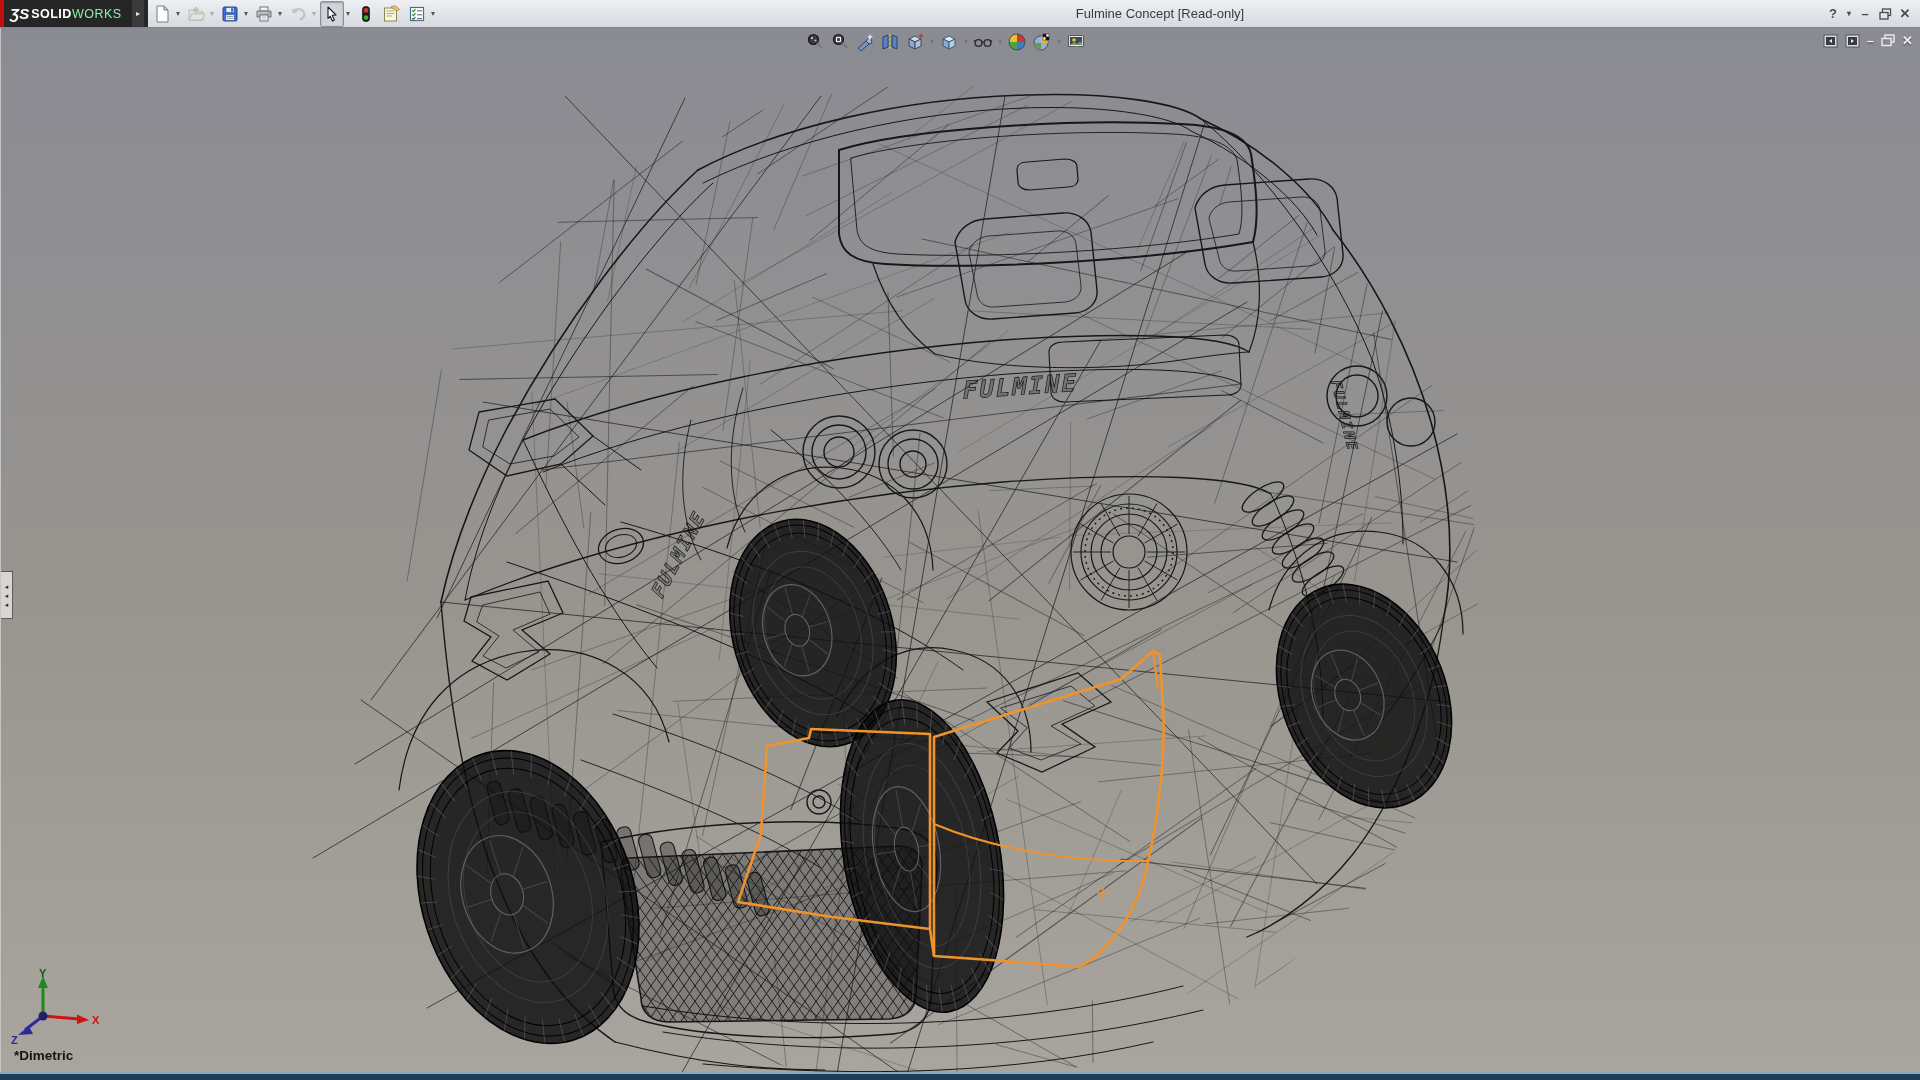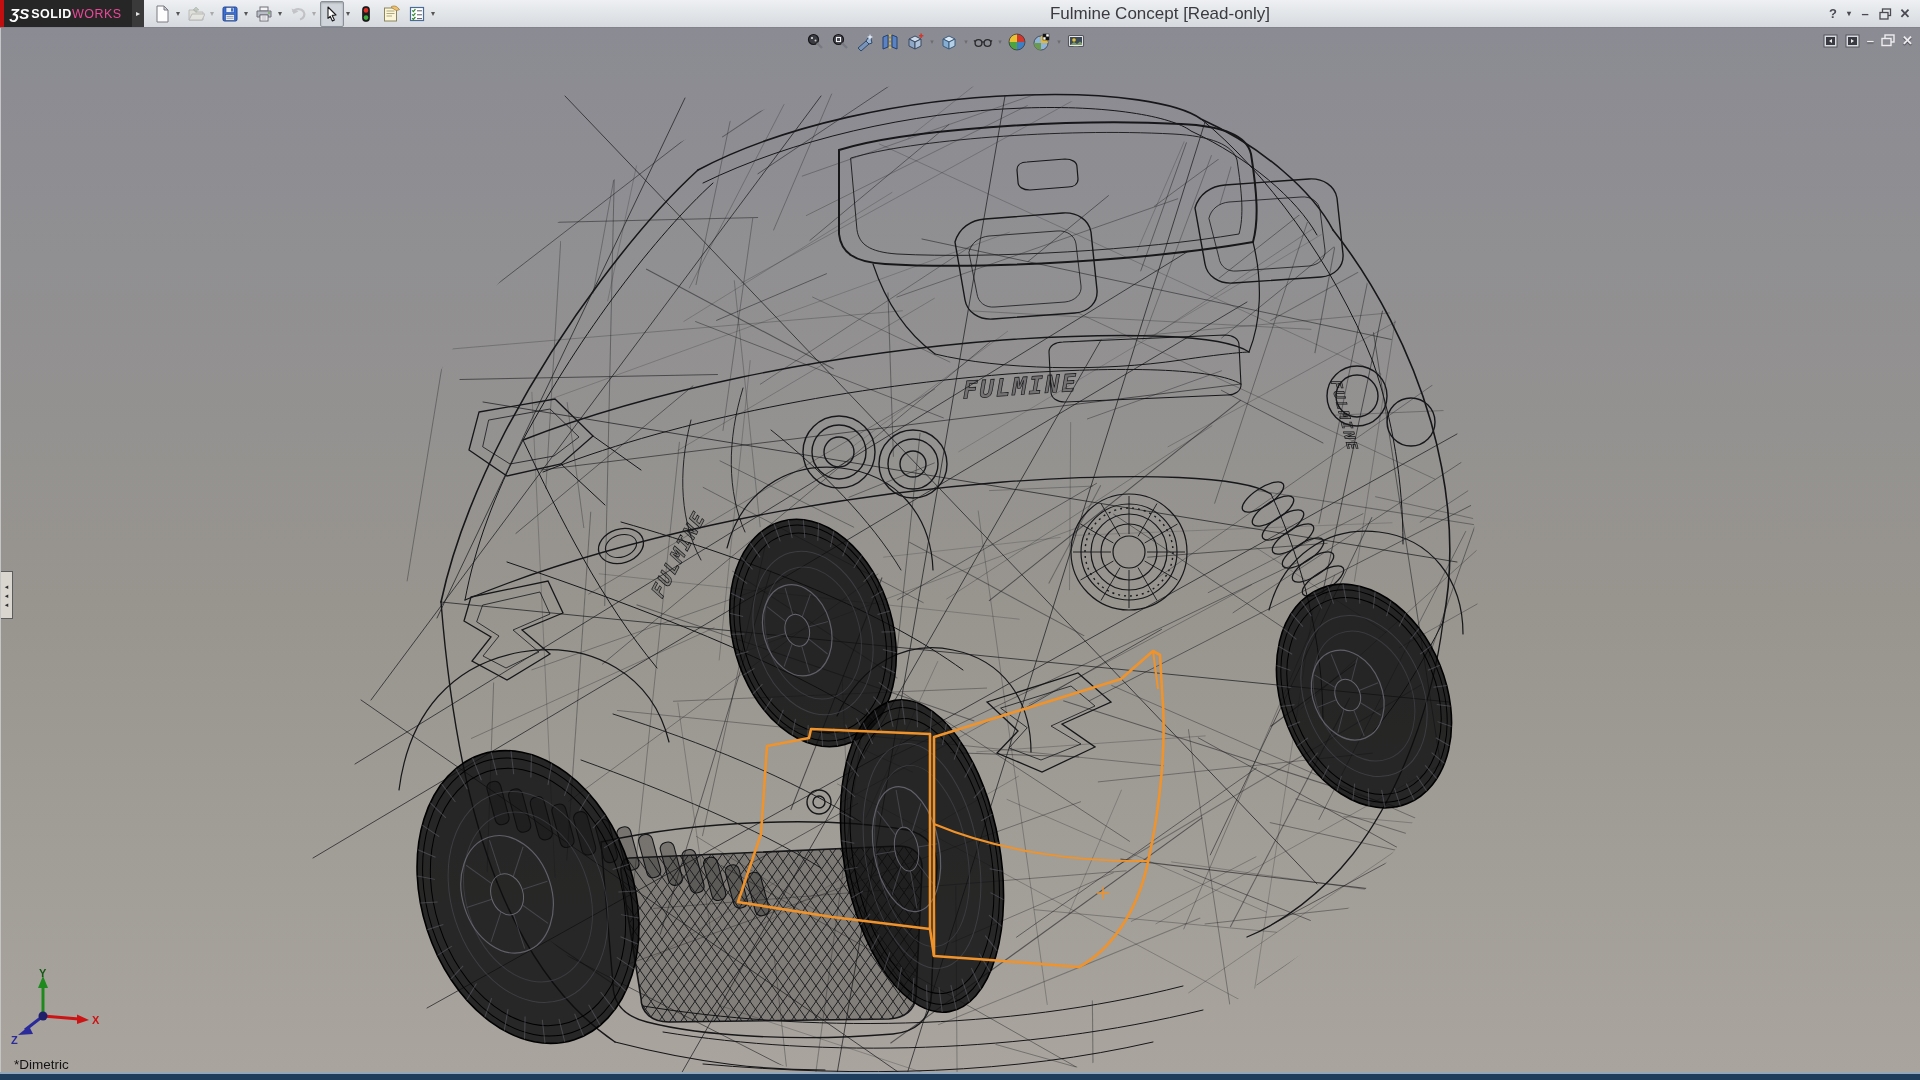--- a/index.html
+++ b/index.html
@@ -2,37 +2,37 @@
 <html><head>
 <meta charset="utf-8">
 <style>
   html,body{margin:0;padding:0;}
   body{width:1920px;height:1080px;overflow:hidden;position:relative;
        font-family:"Liberation Sans",sans-serif;background:#9a968f;}
 
   
   #titlebar{position:absolute;left:0;top:0;width:1920px;height:27px;
     background:linear-gradient(#eef0f3,#d6dade);border-bottom:1px solid #83838c;}
-  #logo{position:absolute;left:0;top:0;width:132px;height:27px;background:#262626;
+  #logo{position:absolute;left:0;top:0;width:148px;height:27px;background:#262626;
         display:flex;align-items:center;}
   #logo .redstrip{position:absolute;left:0;top:0;width:4px;height:27px;background:#c30f0f;}
   #logo .glyph{color:#fff;font-style:italic;font-weight:bold;font-size:15px;margin-left:10px;}
   #logo .b{color:#fff;font-weight:bold;font-size:12.5px;letter-spacing:.5px;margin-left:2px;}
-  #logo .l{color:#ec4899;font-weight:normal;font-size:12.5px;letter-spacing:.5px;}
+  #logo .l{color:#86efac;font-weight:normal;font-size:12.5px;letter-spacing:.5px;}
   #menu-expand{position:absolute;left:132px;top:0;width:12px;height:27px;background:#3a3a3a;
     color:#e8e8e8;font-size:8px;display:flex;align-items:center;justify-content:center;}
   #main-toolbar{position:absolute;left:150px;top:0;height:27px;display:flex;align-items:center;gap:1px;}
   .tbtn{height:24px;display:flex;align-items:center;padding:0 2px;border:1px solid transparent;border-radius:2px;}
   .tbtn svg{display:block;}
   .tbtn.disabled{opacity:.45;filter:grayscale(.7);}
   .tbtn.active{background:#cfd5db;border-color:#8a9097;box-shadow:inset 0 1px 2px rgba(0,0,0,.25);}
   .dd{font-size:8px;color:#555;padding:0 3px 0 1px;}
   .dd.disabled{color:#aaa;}
   #window-title{position:absolute;left:1160px;top:0;height:27px;transform:translateX(-50%);
-    display:flex;align-items:center;font-size:17px;color:#3a3a40;white-space:nowrap;}
+    display:flex;align-items:center;font-size:13px;color:#3a3a40;white-space:nowrap;}
   #win-controls{position:absolute;right:6px;top:0;height:27px;display:flex;align-items:center;gap:2px;color:#4a4a52;}
   .winbtn{min-width:18px;height:20px;display:flex;align-items:center;justify-content:center;
           font-size:13px;font-weight:bold;color:#4a4a52;}
   .winbtn.small{font-size:8px;min-width:10px;}
 
   
   #viewport{position:absolute;left:0;top:28px;width:1920px;height:1044px;
     background:linear-gradient(#8b8b93 0%,#98958f 55%,#a9a49e 100%);
     border-left:1px solid #c5c5c8;border-right:1px solid #77777e;}
   #model{position:absolute;left:0;top:0;}
@@ -47,21 +47,21 @@
   .docbtn{display:flex;align-items:center;justify-content:center;
           color:#ededf0;font-weight:bold;font-size:13px;text-shadow:0 1px 1px rgba(40,40,45,.8);}
 
   
   #left-tab{position:absolute;left:0;top:543px;width:11px;height:46px;background:#d9d6cf;
     border:1px solid #5c5c60;border-left:none;display:flex;flex-direction:column;
     align-items:center;justify-content:center;gap:2px;}
   #left-tab span{font-size:7px;line-height:7px;color:#2e2e30;}
 
   
-  #orientation-label{position:absolute;left:13px;bottom:0;font-size:13.5px;color:#141414;}
+  #orientation-label{position:absolute;left:13px;bottom:9px;font-size:13.5px;color:#141414;font-weight:bold;}
   #triad{position:absolute;left:4px;bottom:26px;}
 
   
   #bottom-bar{position:absolute;left:0;bottom:0;width:1920px;height:8px;
     background:linear-gradient(#93a7ba 0%,#93a7ba 28%,#1e3c5c 30%,#1e3c5c 100%);}
 </style>
 </head>
 <body>
 
 <div id="titlebar">

